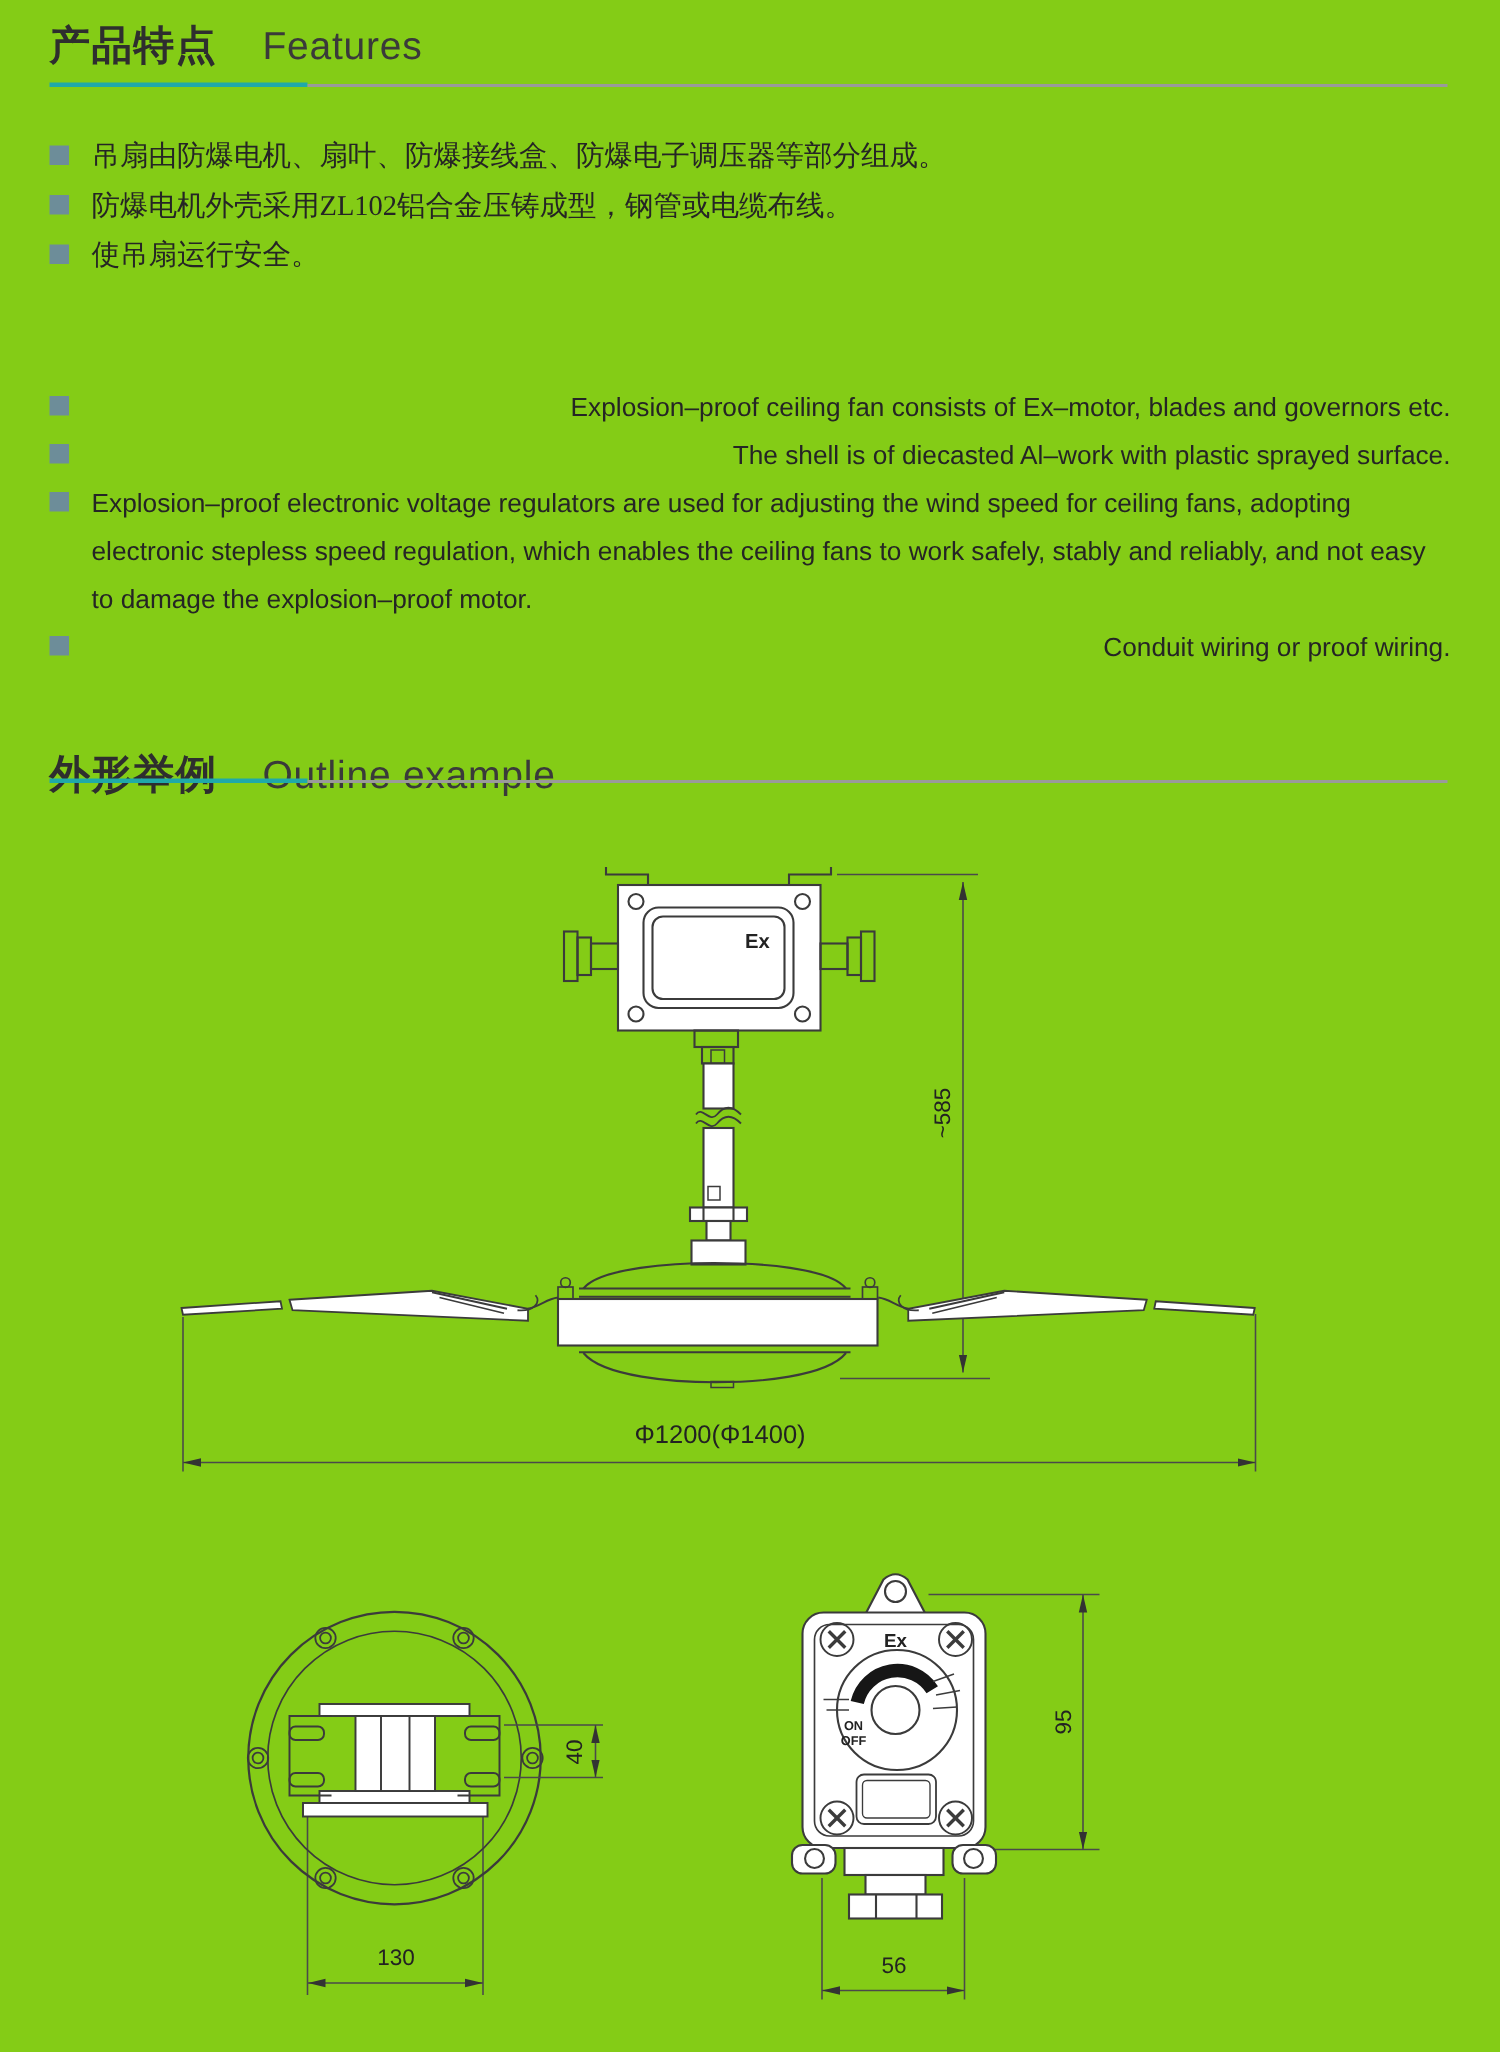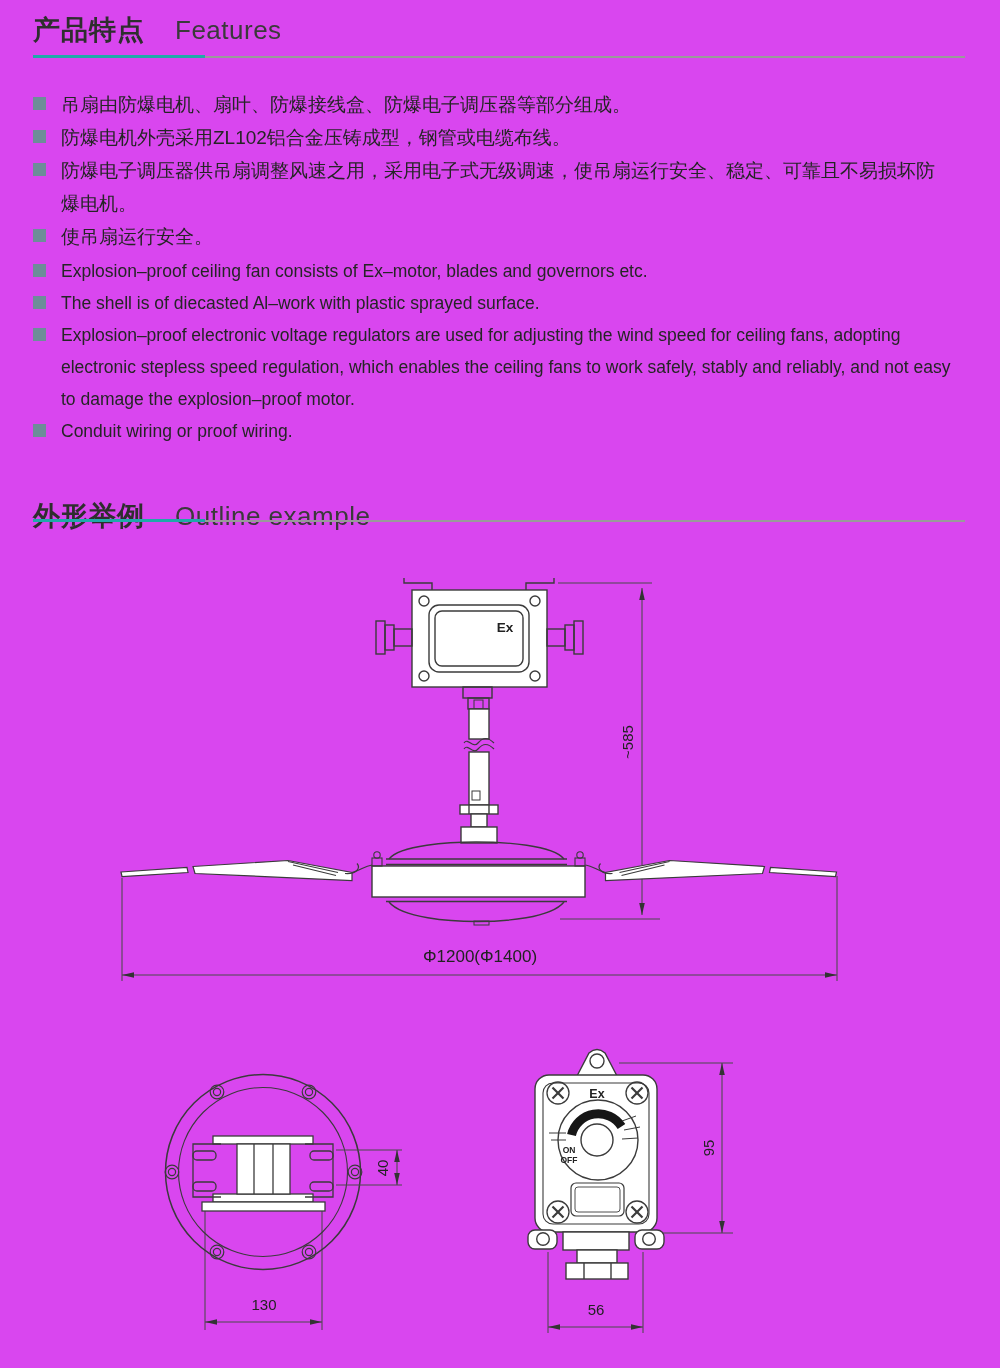--- a/index.html
+++ b/index.html
@@ -1,34 +1,34 @@
 <!DOCTYPE html>
 <html><head>
 <meta charset="utf-8">
 <style>
   html,body{margin:0;padding:0;background:#ffffff;}
   .sheet{
-    position:relative;width:1000px;height:1368px;background:#d946ef;overflow:hidden;
+    position:relative;width:1000px;height:1368px;background:#84cc16;overflow:hidden;
     font-family:"Liberation Sans","DejaVu Sans",sans-serif;color:#2a2a2a;
   }
   .abs{position:absolute;}
   
   .sec-title{left:33px;height:36px;white-space:nowrap;z-index:2;}
   .sec-title .cn{font-size:27px;font-weight:600;letter-spacing:1px;color:#2e2e2e;}
   .sec-title .en{font-size:26px;font-weight:500;margin-left:30px;color:#3a3a3a;letter-spacing:0.5px;}
   .rule{left:33px;width:932px;height:4px;display:flex;align-items:flex-start;z-index:2;}
   .rule .teal{width:172px;height:3px;}
   .rule .gray{flex:1;height:2px;margin-top:0.5px;}
   
   .bullets{left:33px;top:86px;width:934px;list-style:none;margin:0;padding:0;z-index:2;}
   .bullets li{display:flex;align-items:flex-start;}
   .bullets .sq{flex:0 0 13px;width:13px;height:13px;margin-top:9px;margin-right:15px;}
   .bullets.cn li{font-size:19px;line-height:33px;}
-  .bullets.cn .txt{max-width:880px;}
-  .bullets.en li{font-size:17.5px;line-height:32px;}
+  .bullets.cn .txt{max-width:880px;font-family:Liberation Serif, serif;}
+  .bullets.en li{font-size:17.5px;line-height:32px;justify-content:space-between;}
   .bullets.en li:first-child{margin-top:9px;}
   .bullets .txt{color:#252525;}
   
   #drawing-layer{left:0;top:0;width:1000px;height:1368px;z-index:1;}
   svg text{font-family:"Liberation Sans","DejaVu Sans",sans-serif;fill:#222;stroke:none;}
 </style>
 </head>
 <body>
 
 <div class="sheet">
@@ -42,24 +42,20 @@
   </div>
 
   <ul class="abs bullets cn" style="top:88px;">
     <li>
       <span class="sq" style="background:#6D8D99;"></span>
       <span class="txt">吊扇由防爆电机、扇叶、防爆接线盒、防爆电子调压器等部分组成。</span>
     </li>
     <li>
       <span class="sq" style="background:#6D8D99;"></span>
       <span class="txt">防爆电机外壳采用ZL102铝合金压铸成型，钢管或电缆布线。</span>
-    </li>
-    <li>
-      <span class="sq" style="background:#6D8D99;"></span>
-      <span class="txt">防爆电子调压器供吊扇调整风速之用，采用电子式无级调速，使吊扇运行安全、稳定、可靠且不易损坏防爆电机。</span>
     </li>
     <li>
       <span class="sq" style="background:#6D8D99;"></span>
       <span class="txt">使吊扇运行安全。</span>
     </li>
   </ul>
 
   <ul class="abs bullets en" style="top:246px;">
     <li>
       <span class="sq" style="background:#6D8D99;"></span>

